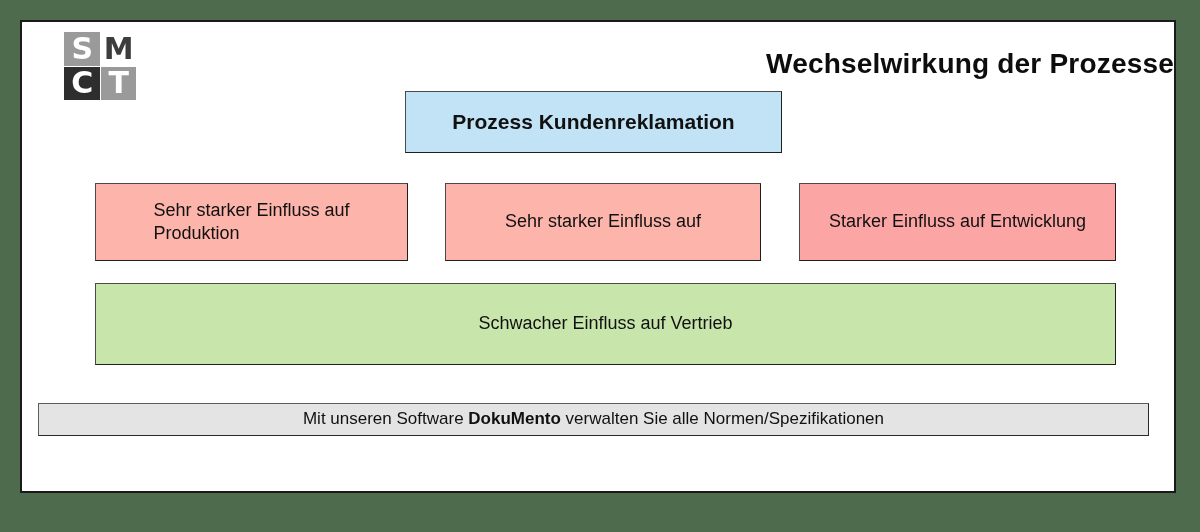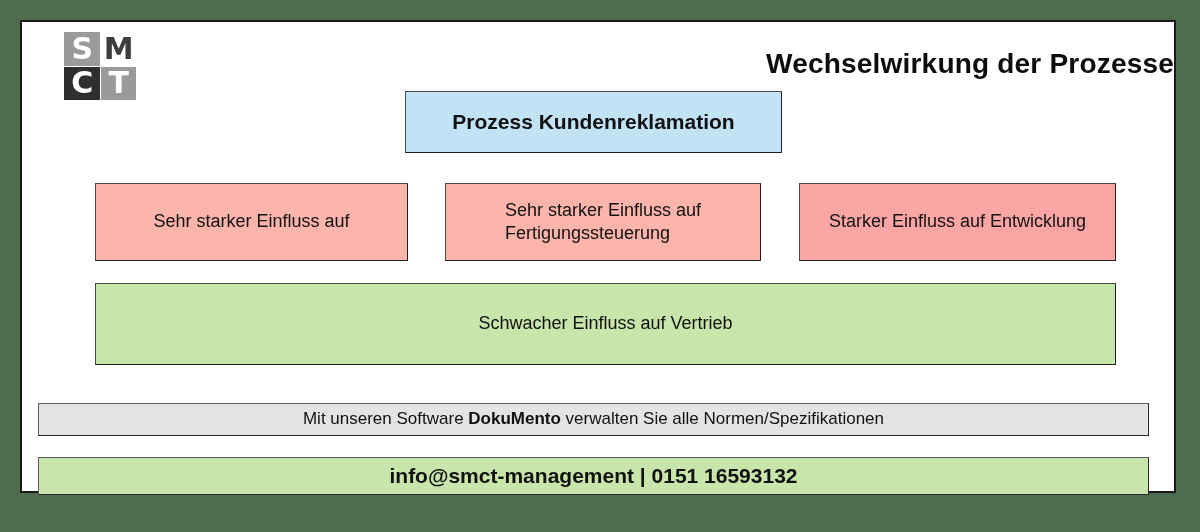--- a/index.html
+++ b/index.html
@@ -168,39 +168,36 @@
 
   <div id="title">Wechselwirkung der Prozesse</div>
 
   <div class="box" id="process-box">
     <span class="box-label">Prozess Kundenreklamation</span>
   </div>
 
   <div class="box" id="impact-produktion">
     <span>
       <span class="box-label">Sehr starker Einfluss auf</span>
+      <span class="box-label">Produktion</span>
     </span>
   </div>
 
   <div class="box" id="impact-fertigung">
     <span>
       <span class="box-label">Sehr starker Einfluss auf</span>
-      <span class="box-label">Fertigungssteuerung</span>
     </span>
   </div>
 
   <div class="box" id="impact-entwicklung">
     <span class="box-label">Starker Einfluss auf Entwicklung</span>
   </div>
 
   <div class="box" id="software-bar">
     <span><span>Mit unseren Software </span><b>DokuMento</b><span> verwalten Sie alle Normen/Spezifikationen</span></span>
   </div>
 
   <div class="box" id="impact-vertrieb">
     <span class="box-label">Schwacher Einfluss auf Vertrieb</span>
   </div>
 
-  <div class="box" id="contact-bar">
-    <span class="box-label">info@smct-management | 0151 16593132</span>
-  </div>
 
 </div>
 
 </body></html>

